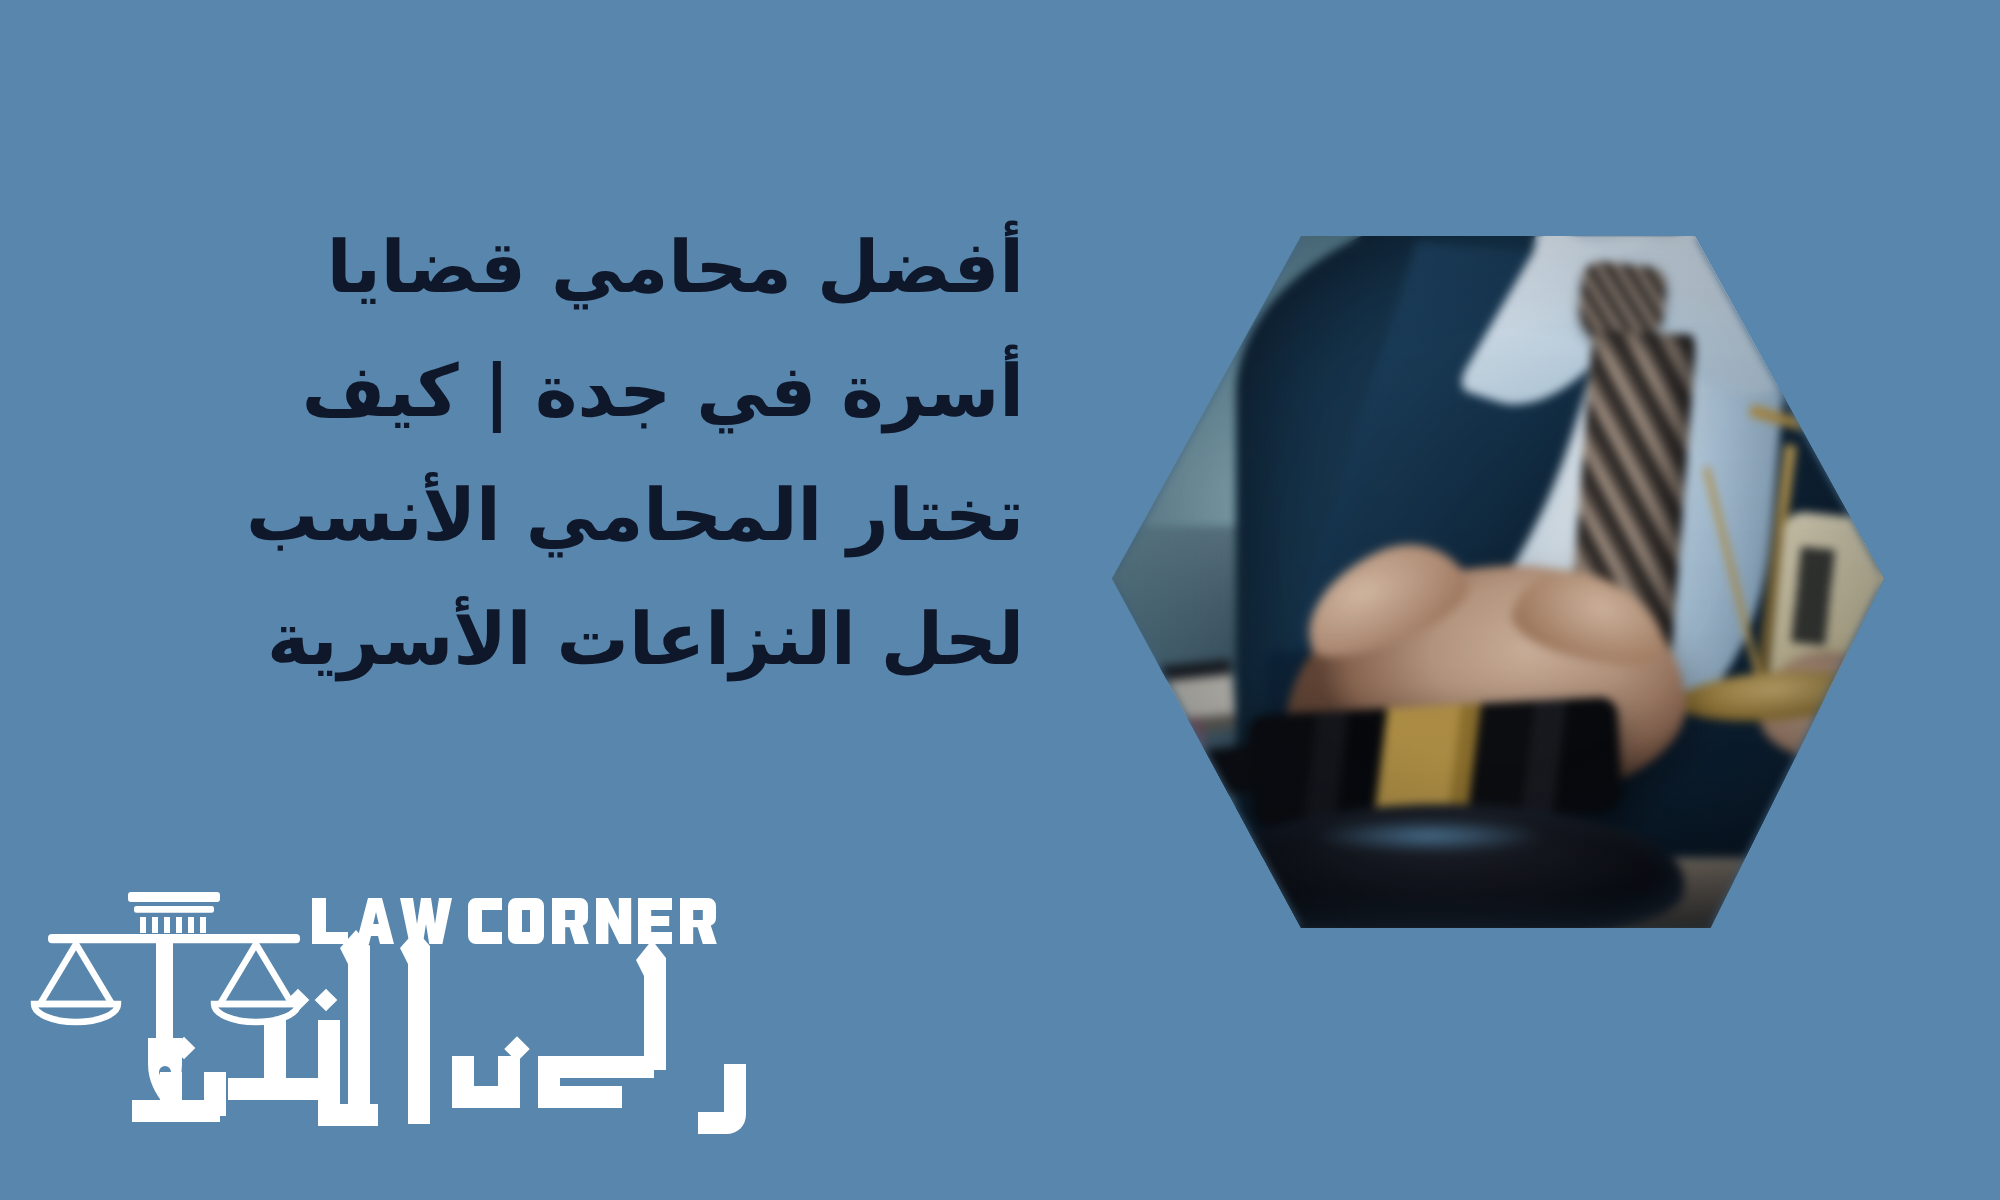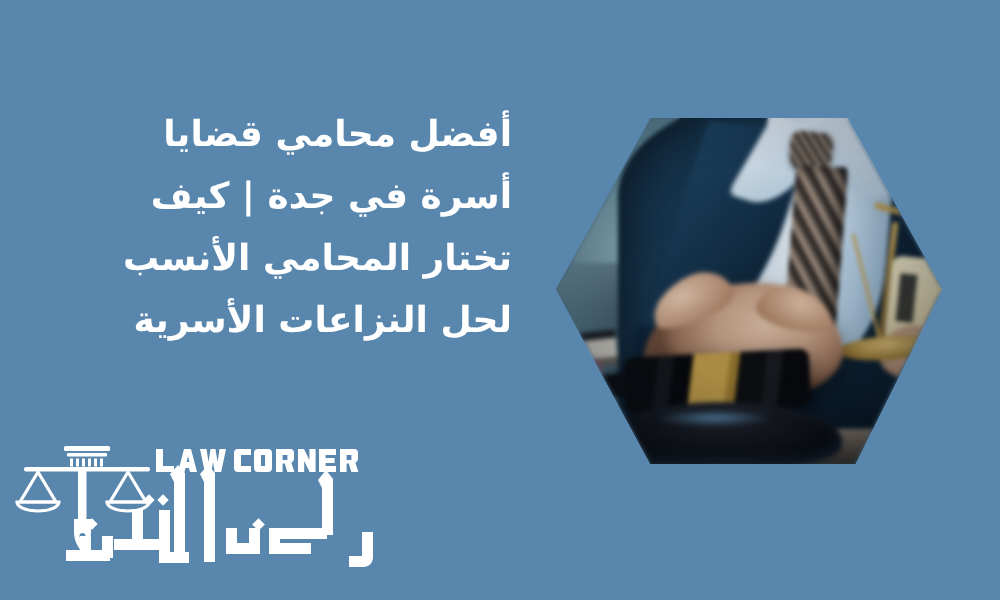--- a/index.html
+++ b/index.html
@@ -258,21 +258,21 @@
     left:14px; top:432px;
     width:380px; height:150px;
   }
   #logo svg{display:block;width:100%;height:100%;}
 </style>
 </head>
 <body>
 
 <div id="stage" style="background: rgb(88, 134, 173);">
 
-  <div id="headline" style="color: #ffffff;">
+  <div id="headline" style="color: #0f172a;">
     <span class="hl-text">أفضل محامي قضايا أسرة في جدة | كيف تختار المحامي الأنسب لحل النزاعات الأسرية</span>
   </div>
 
   <div id="hex-photo" role="img" aria-label="lawyer in suit with open palm over a gavel and brass scales of justice">
     <div class="ph ph-wall"></div>
     <div class="ph ph-shadowL"></div>
     <div class="ph ph-book"></div>
     <div class="ph ph-bookmark"></div>
     <div class="ph ph-suit"></div>
     <div class="ph ph-shirt"></div>

